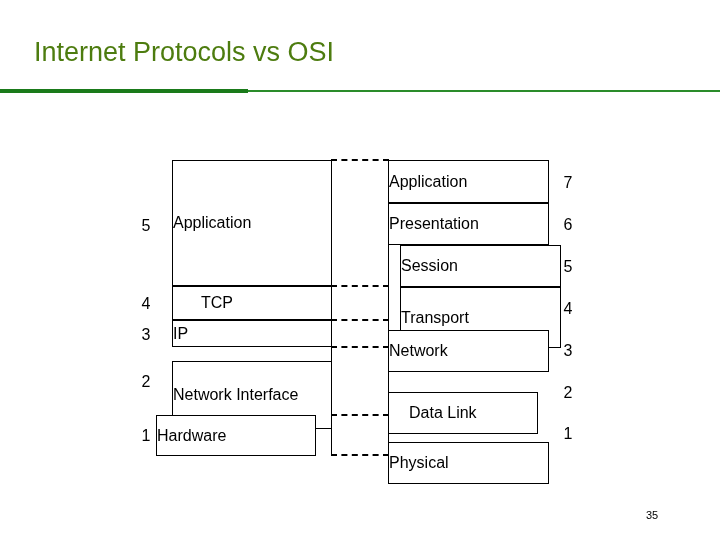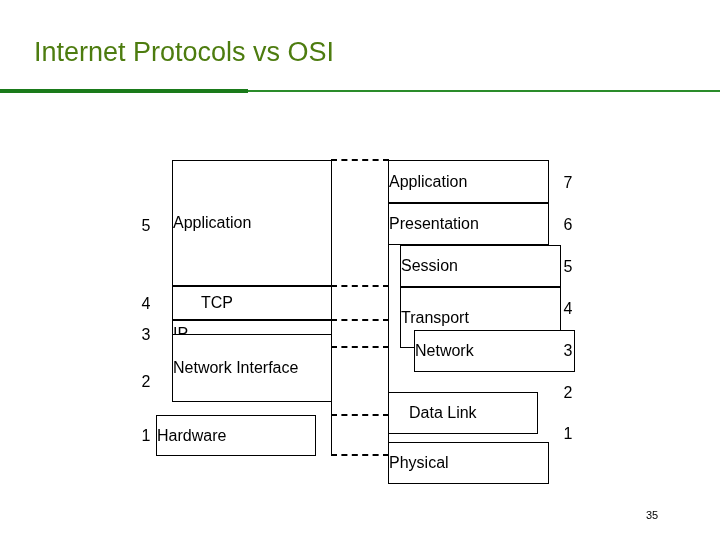--- a/index.html
+++ b/index.html
@@ -102,21 +102,21 @@
 
     <div class="cell lcell" style="left:172px;top:160px;width:160px;height:126px;">
       <span>Application</span>
     </div>
     <div class="cell lcell" style="left:172px;top:286px;width:160px;height:34px;padding-left:28px;">
       <span>TCP</span>
     </div>
     <div class="cell lcell" style="left:172px;top:320px;width:160px;height:27px;">
       <span>IP</span>
     </div>
-    <div class="cell lcell" style="left:172px;top:334px;width:160px;height:68px;">
+    <div class="cell lcell" style="left:172px;top:361px;width:160px;height:68px;">
       <span>Network Interface</span>
     </div>
     <div class="cell lcell" style="left:156px;top:415px;width:160px;height:41px;">
       <span>Hardware</span>
     </div>
 
     <div class="numlabel" style="left:136px;top:217px;">5</div>
     <div class="numlabel" style="left:136px;top:295px;">4</div>
     <div class="numlabel" style="left:136px;top:326px;">3</div>
     <div class="numlabel" style="left:136px;top:373px;">2</div>
@@ -127,21 +127,21 @@
     </div>
     <div class="cell rcell" style="left:388px;top:203px;width:161px;height:42px;">
       <span>Presentation</span>
     </div>
     <div class="cell rcell" style="left:388px;top:245px;width:161px;height:42px;margin-left:12px;">
       <span>Session</span>
     </div>
     <div class="cell rcell" style="left:400px;top:287px;width:161px;height:61px;">
       <span>Transport</span>
     </div>
-    <div class="cell rcell" style="left:388px;top:330px;width:161px;height:42px;margin-left:26px;">
+    <div class="cell rcell" style="left:388px;top:330px;width:161px;height:42px;">
       <span>Network</span>
     </div>
     <div class="cell rcell" style="left:388px;top:392px;width:150px;height:42px;padding-left:20px;">
       <span>Data Link</span>
     </div>
     <div class="cell rcell" style="left:388px;top:414px;width:161px;height:42px;margin-top:28px;">
       <span>Physical</span>
     </div>
 
     <div class="numlabel" style="left:558px;top:174px;">7</div>

